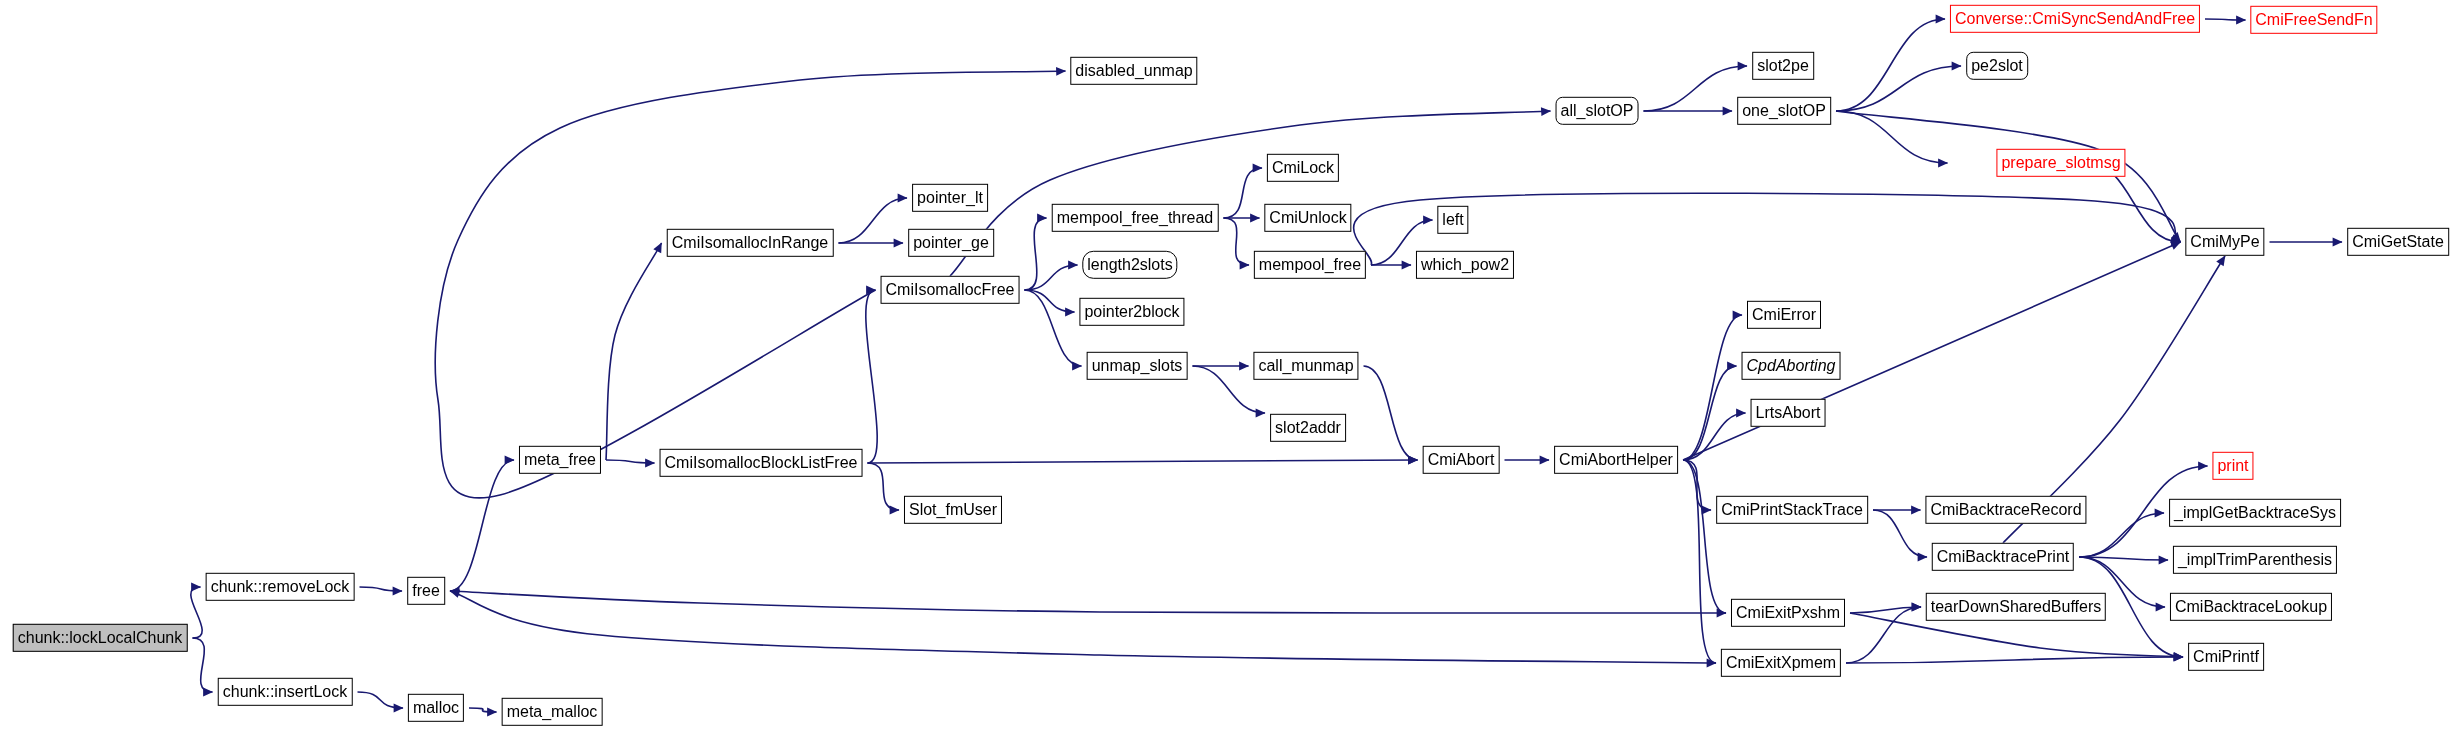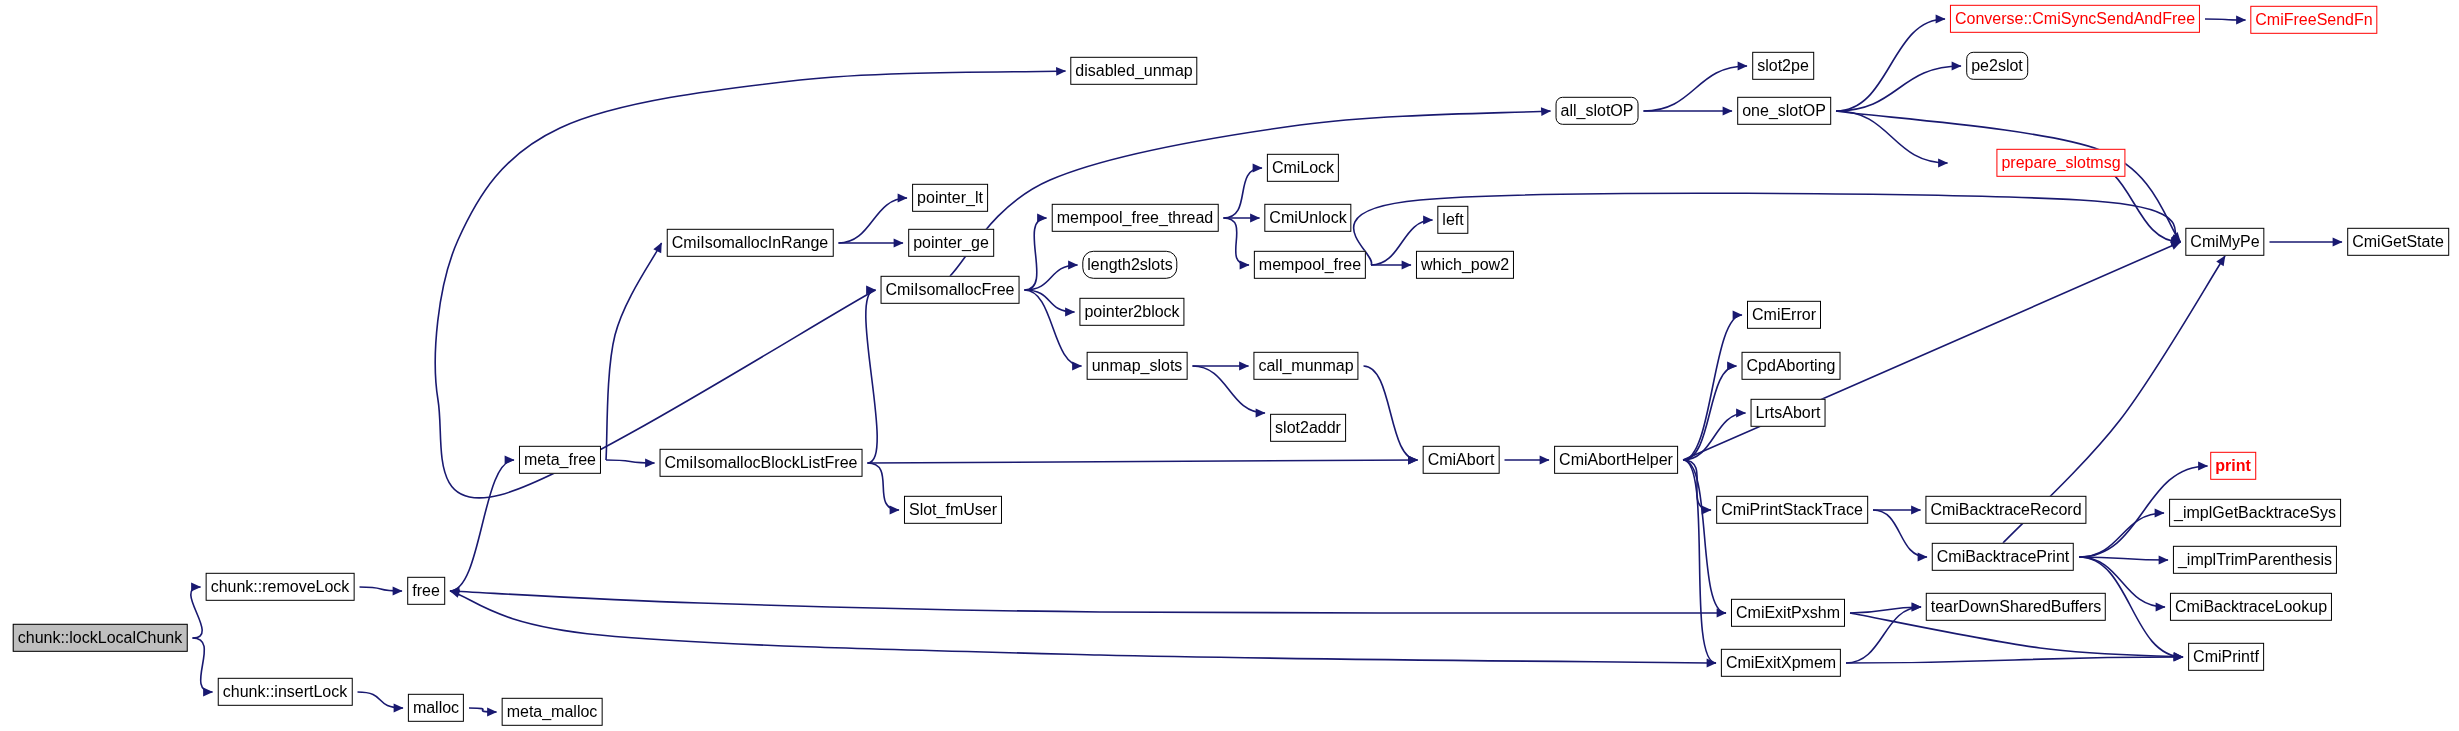--- a/index.html
+++ b/index.html
@@ -130,30 +130,30 @@
       <div class="node" style="left: 1310px; top: 265px;"><span>mempool_free</span></div>
       <div class="node" style="left: 1453px; top: 220px;"><span>left</span></div>
       <div class="node" style="left: 1465px; top: 265px;"><span>which_pow2</span></div>
       <div class="node" style="left: 1137px; top: 366px;"><span>unmap_slots</span></div>
       <div class="node" style="left: 1306px; top: 366px;"><span>call_munmap</span></div>
       <div class="node" style="left: 1308px; top: 413px; margin-top: 15px;"><span>slot2addr</span></div>
       <div class="node" style="left: 953px; top: 510px;"><span>Slot_fmUser</span></div>
       <div class="node" style="left: 1461px; top: 460px;"><span>CmiAbort</span></div>
       <div class="node" style="left: 1616px; top: 460px;"><span>CmiAbortHelper</span></div>
       <div class="node" style="left: 1784px; top: 315px;"><span>CmiError</span></div>
-      <div class="node" style="left: 1791px; top: 366px;"><span>CpdAborting</span></div>
+      <div class="node" style="left: 1791px; top: 366px; font-style: italic;"><span>CpdAborting</span></div>
       <div class="node" style="left: 1788px; top: 413px;"><span>LrtsAbort</span></div>
       <div class="node" style="left: 1792px; top: 510px;"><span>CmiPrintStackTrace</span></div>
       <div class="node" style="left: 2006px; top: 510px;"><span>CmiBacktraceRecord</span></div>
       <div class="node" style="left: 2003px; top: 557px;"><span>CmiBacktracePrint</span></div>
       <div class="node" style="left: 1788px; top: 613px;"><span>CmiExitPxshm</span></div>
       <div class="node" style="left: 2016px; top: 607px;"><span>tearDownSharedBuffers</span></div>
       <div class="node" style="left: 1781px; top: 663px;"><span>CmiExitXpmem</span></div>
       <div class="node" style="left: 2226px; top: 657px;"><span>CmiPrintf</span></div>
-      <div class="node truncated" style="left: 2233px; top: 466px; font-weight: bold;"><span>print</span></div>
+      <div class="node truncated" style="left: 2233px; top: 466px;"><span>print</span></div>
       <div class="node" style="left: 2255px; top: 513px;"><span>_implGetBacktraceSys</span></div>
       <div class="node" style="left: 2255px; top: 560px;"><span>_implTrimParenthesis</span></div>
       <div class="node" style="left: 2251px; top: 607px;"><span>CmiBacktraceLookup</span></div>
       <div class="node" style="left: 1597px; top: 111px; border-radius: 7px;"><span>all_slotOP</span></div>
       <div class="node" style="left: 1784px; top: 111px;"><span>one_slotOP</span></div>
       <div class="node" style="left: 1783px; top: 66px;"><span>slot2pe</span></div>
       <div class="node" style="left: 1997px; top: 66px; border-radius: 7px;"><span>pe2slot</span></div>
       <div class="node truncated" style="left: 2075px; top: 19px;"><span>Converse::CmiSyncSendAndFree</span></div>
       <div class="node truncated" style="left: 2314px; top: 20px;"><span>CmiFreeSendFn</span></div>
       <div class="node truncated" style="left: 2017px; top: 163px; margin-left: 44px;"><span>prepare_slotmsg</span></div>

